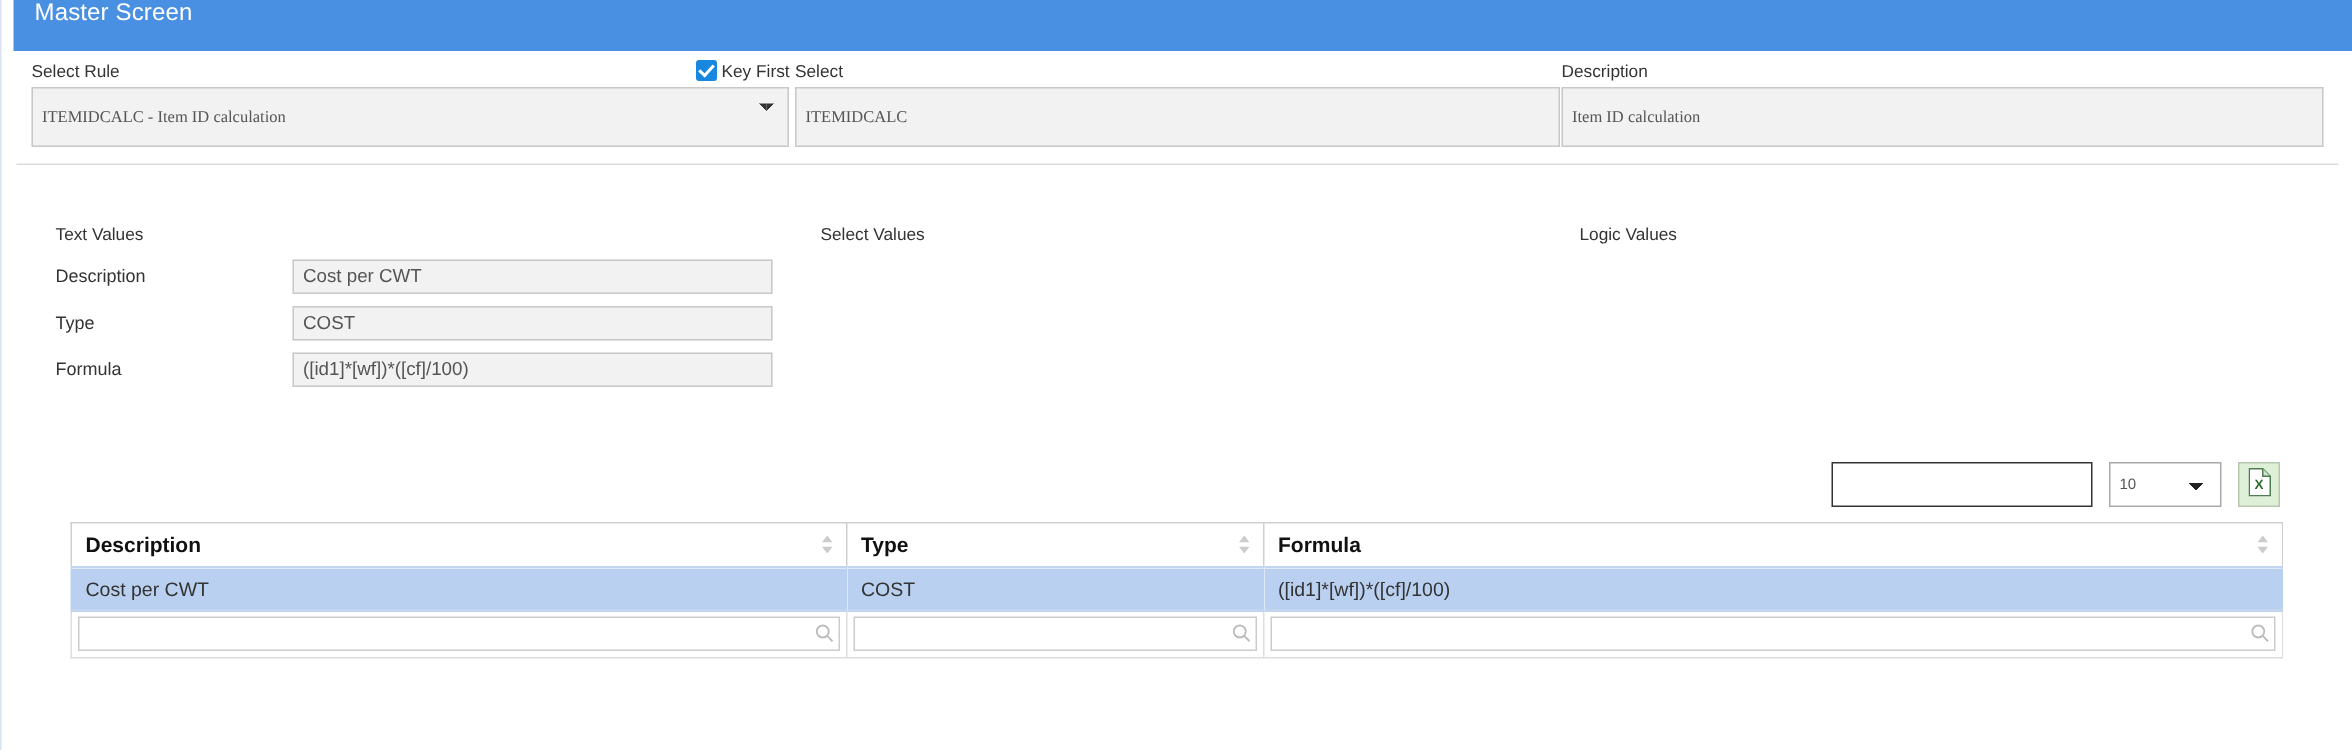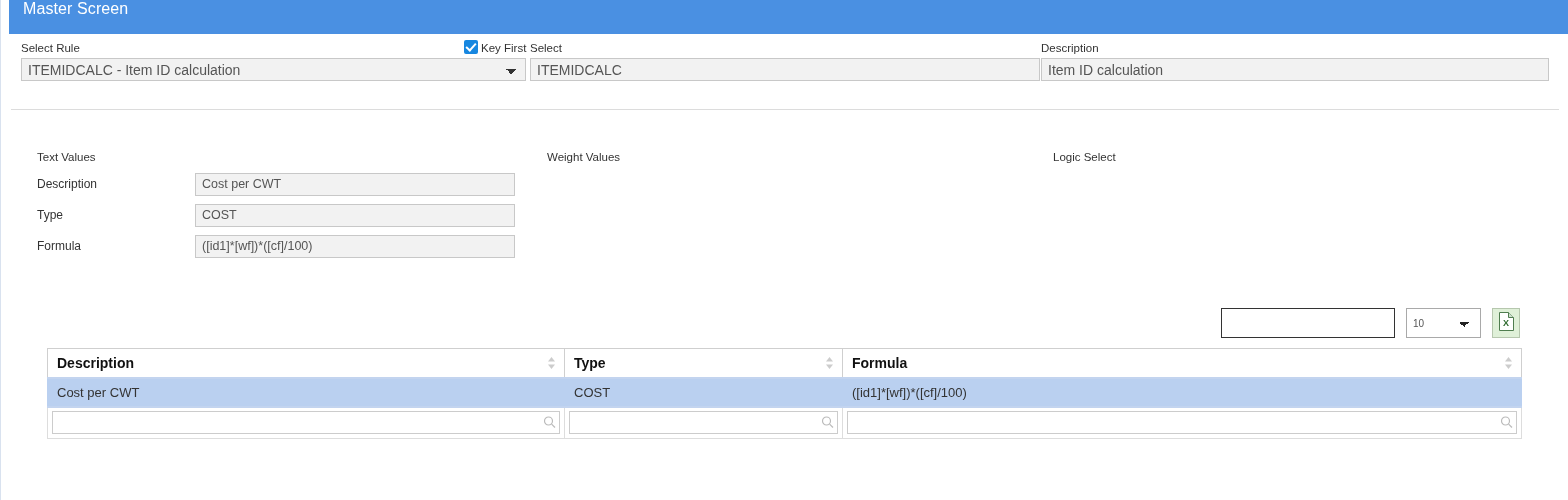--- a/index.html
+++ b/index.html
@@ -83,28 +83,28 @@
     position: absolute;
     left: 1040px;
     top: 8px;
     width: 508px;
   }
 
   select.inputbox,
   input.inputbox {
     display: block;
     width: 100%;
-    height: 23px;
+    height: 40px;
     margin-top: 3px;
     box-sizing: border-box;
     background: #f2f2f2;
     border: 1px solid #c8c8c8;
     border-radius: 0;
-    font-family: Liberation Sans, sans-serif;
-    font-size: 14px;
+    font-family: Liberation Serif, serif;
+    font-size: 11px;
     color: #555555;
     padding: 0 6px;
     outline: none;
     -webkit-appearance: none;
     appearance: none;
   }
   select.inputbox {
     background-image:
       linear-gradient(45deg, transparent 50%, #333 50%),
       linear-gradient(135deg, #333 50%, transparent 50%);
@@ -377,22 +377,22 @@
     <div class="fld-desc">
       <div class="field-label">Description</div>
       <input class="inputbox" type="text" value="Item ID calculation" style="">
     </div>
   </div>
 
   <div class="divider"></div>
 
   <div class="panels">
     <div class="panel-title panel-text">Text Values</div>
-    <div class="panel-title panel-dec">Weight Values</div>
-    <div class="panel-title panel-logic">Logic Select</div>
+    <div class="panel-title panel-dec">Select Values</div>
+    <div class="panel-title panel-logic">Logic Values</div>
 
     <div class="kv-row kv-0">
       <span class="kv-label">Description</span>
       <input class="kv-value" type="text" value="Cost per CWT" style="">
     </div>
 
     <div class="kv-row kv-1">
       <span class="kv-label">Type</span>
       <input class="kv-value" type="text" value="COST" style="">
     </div>

